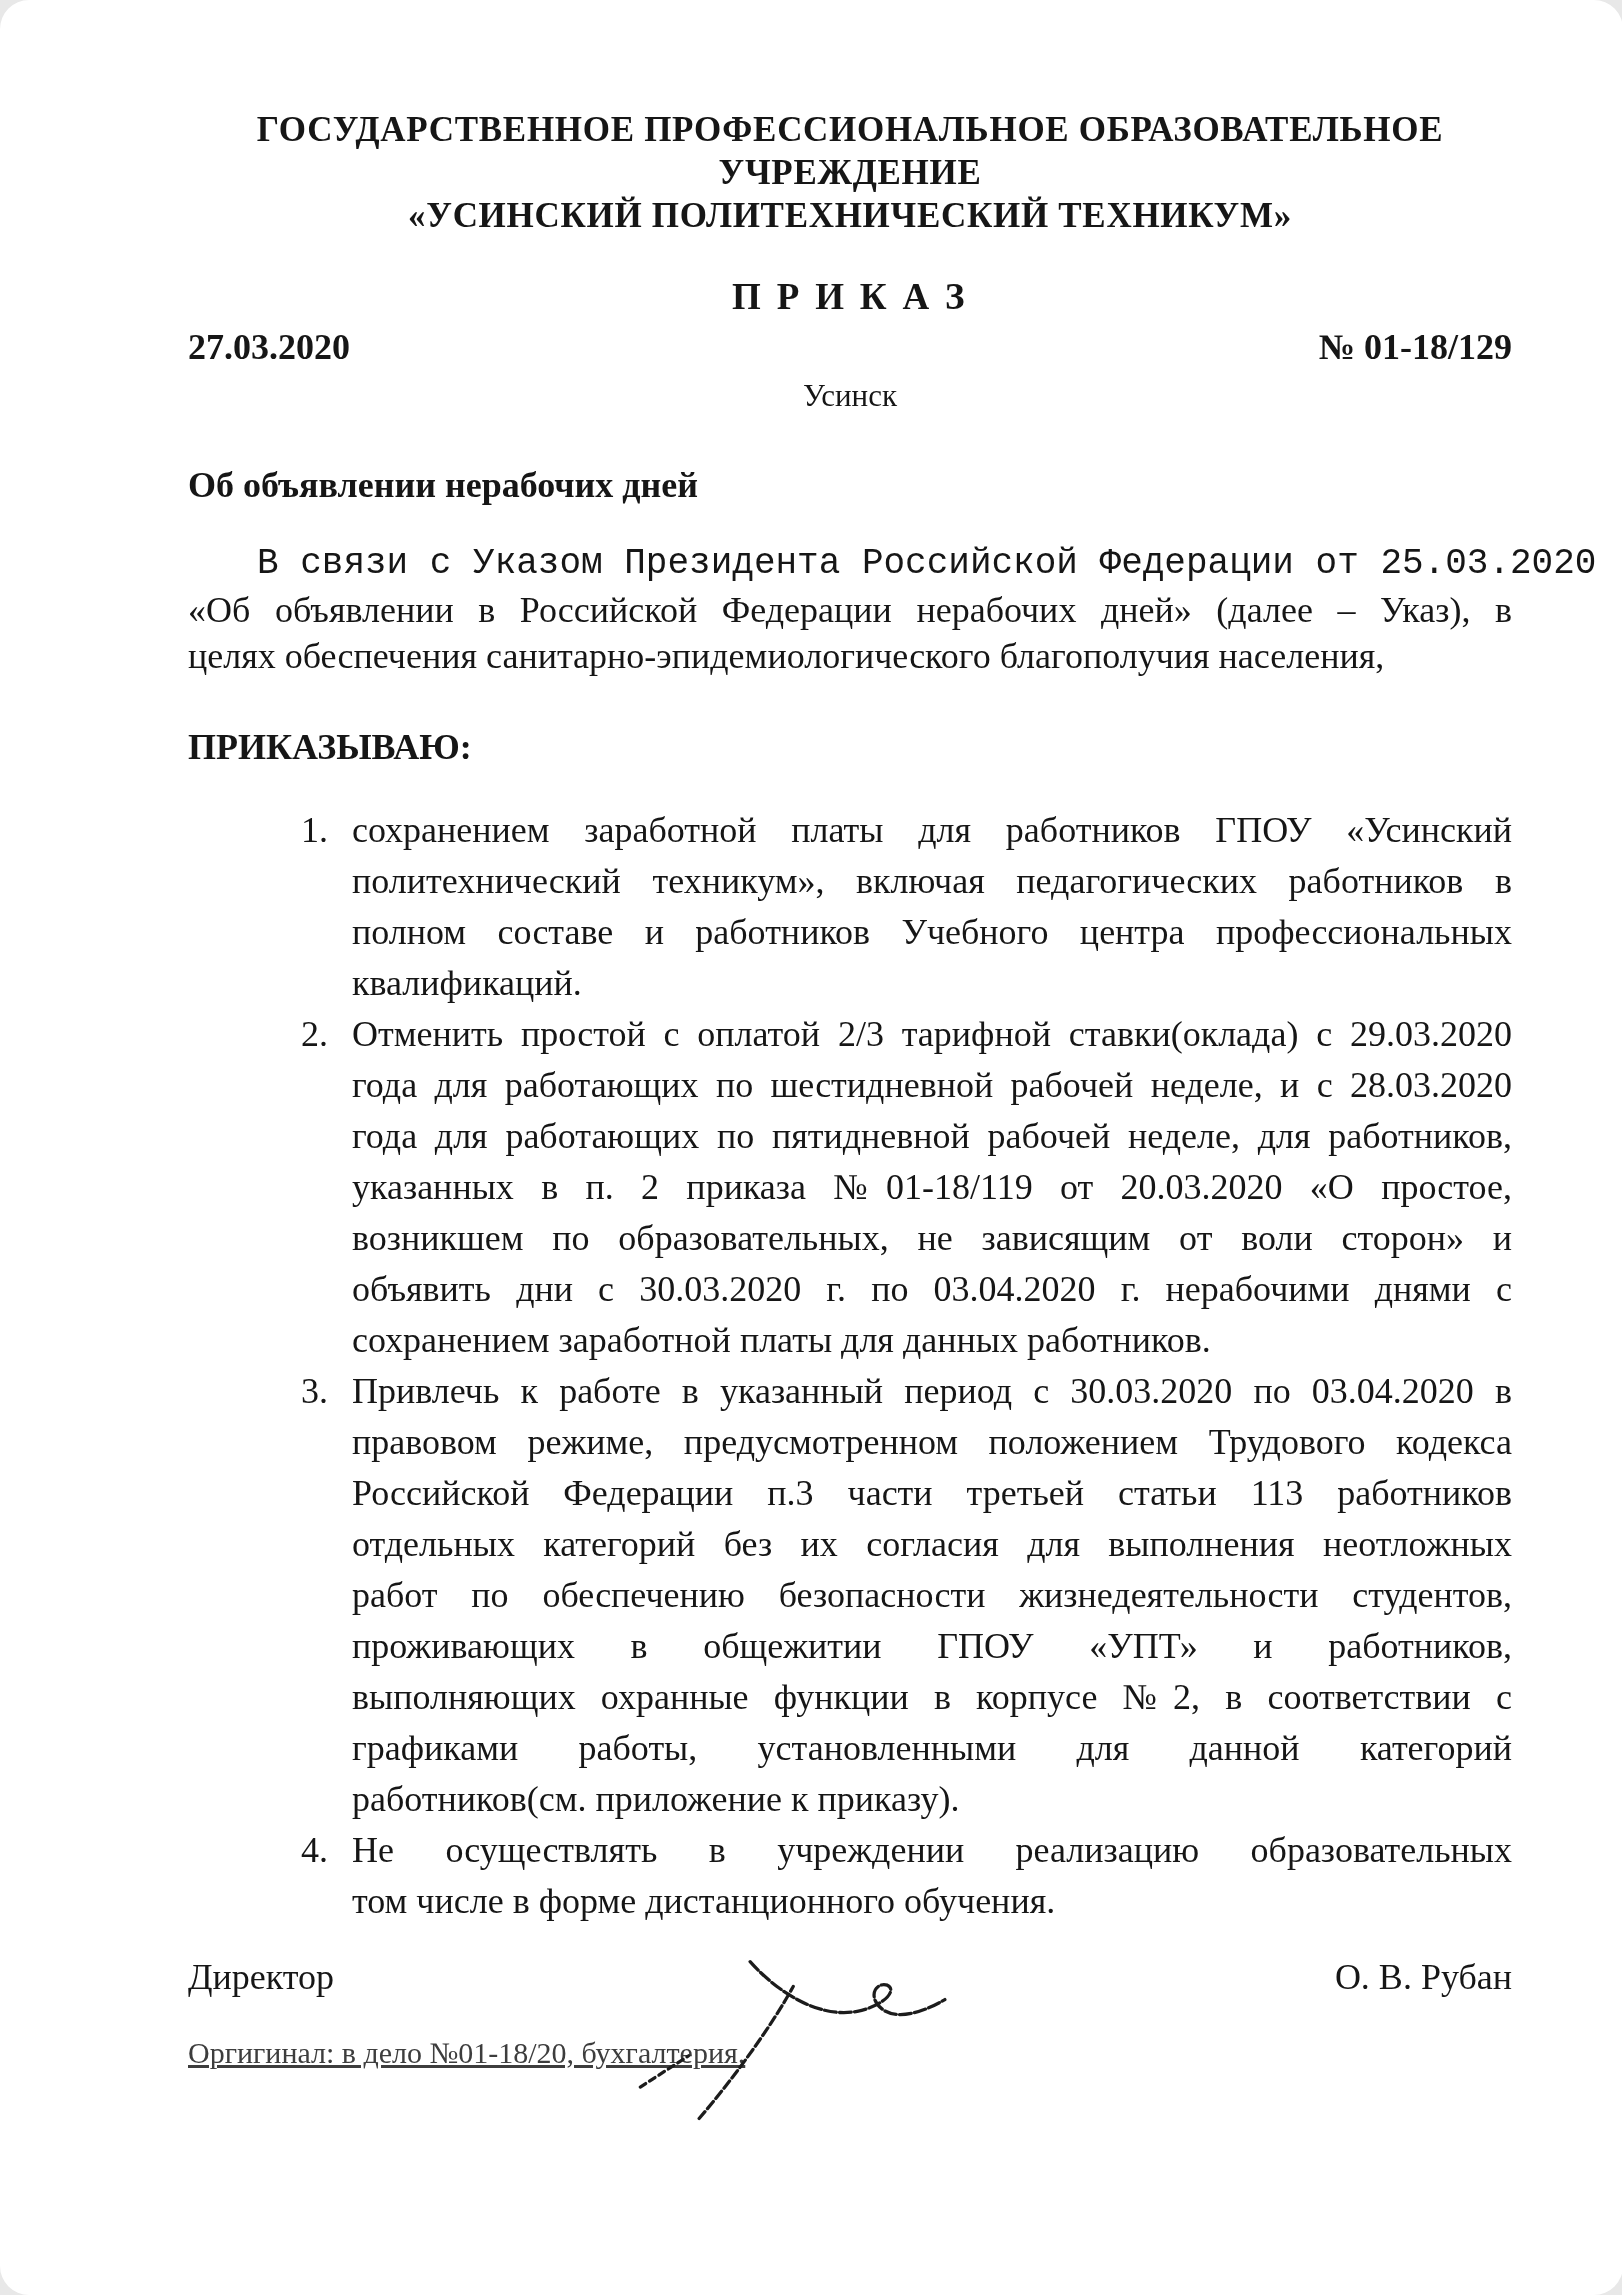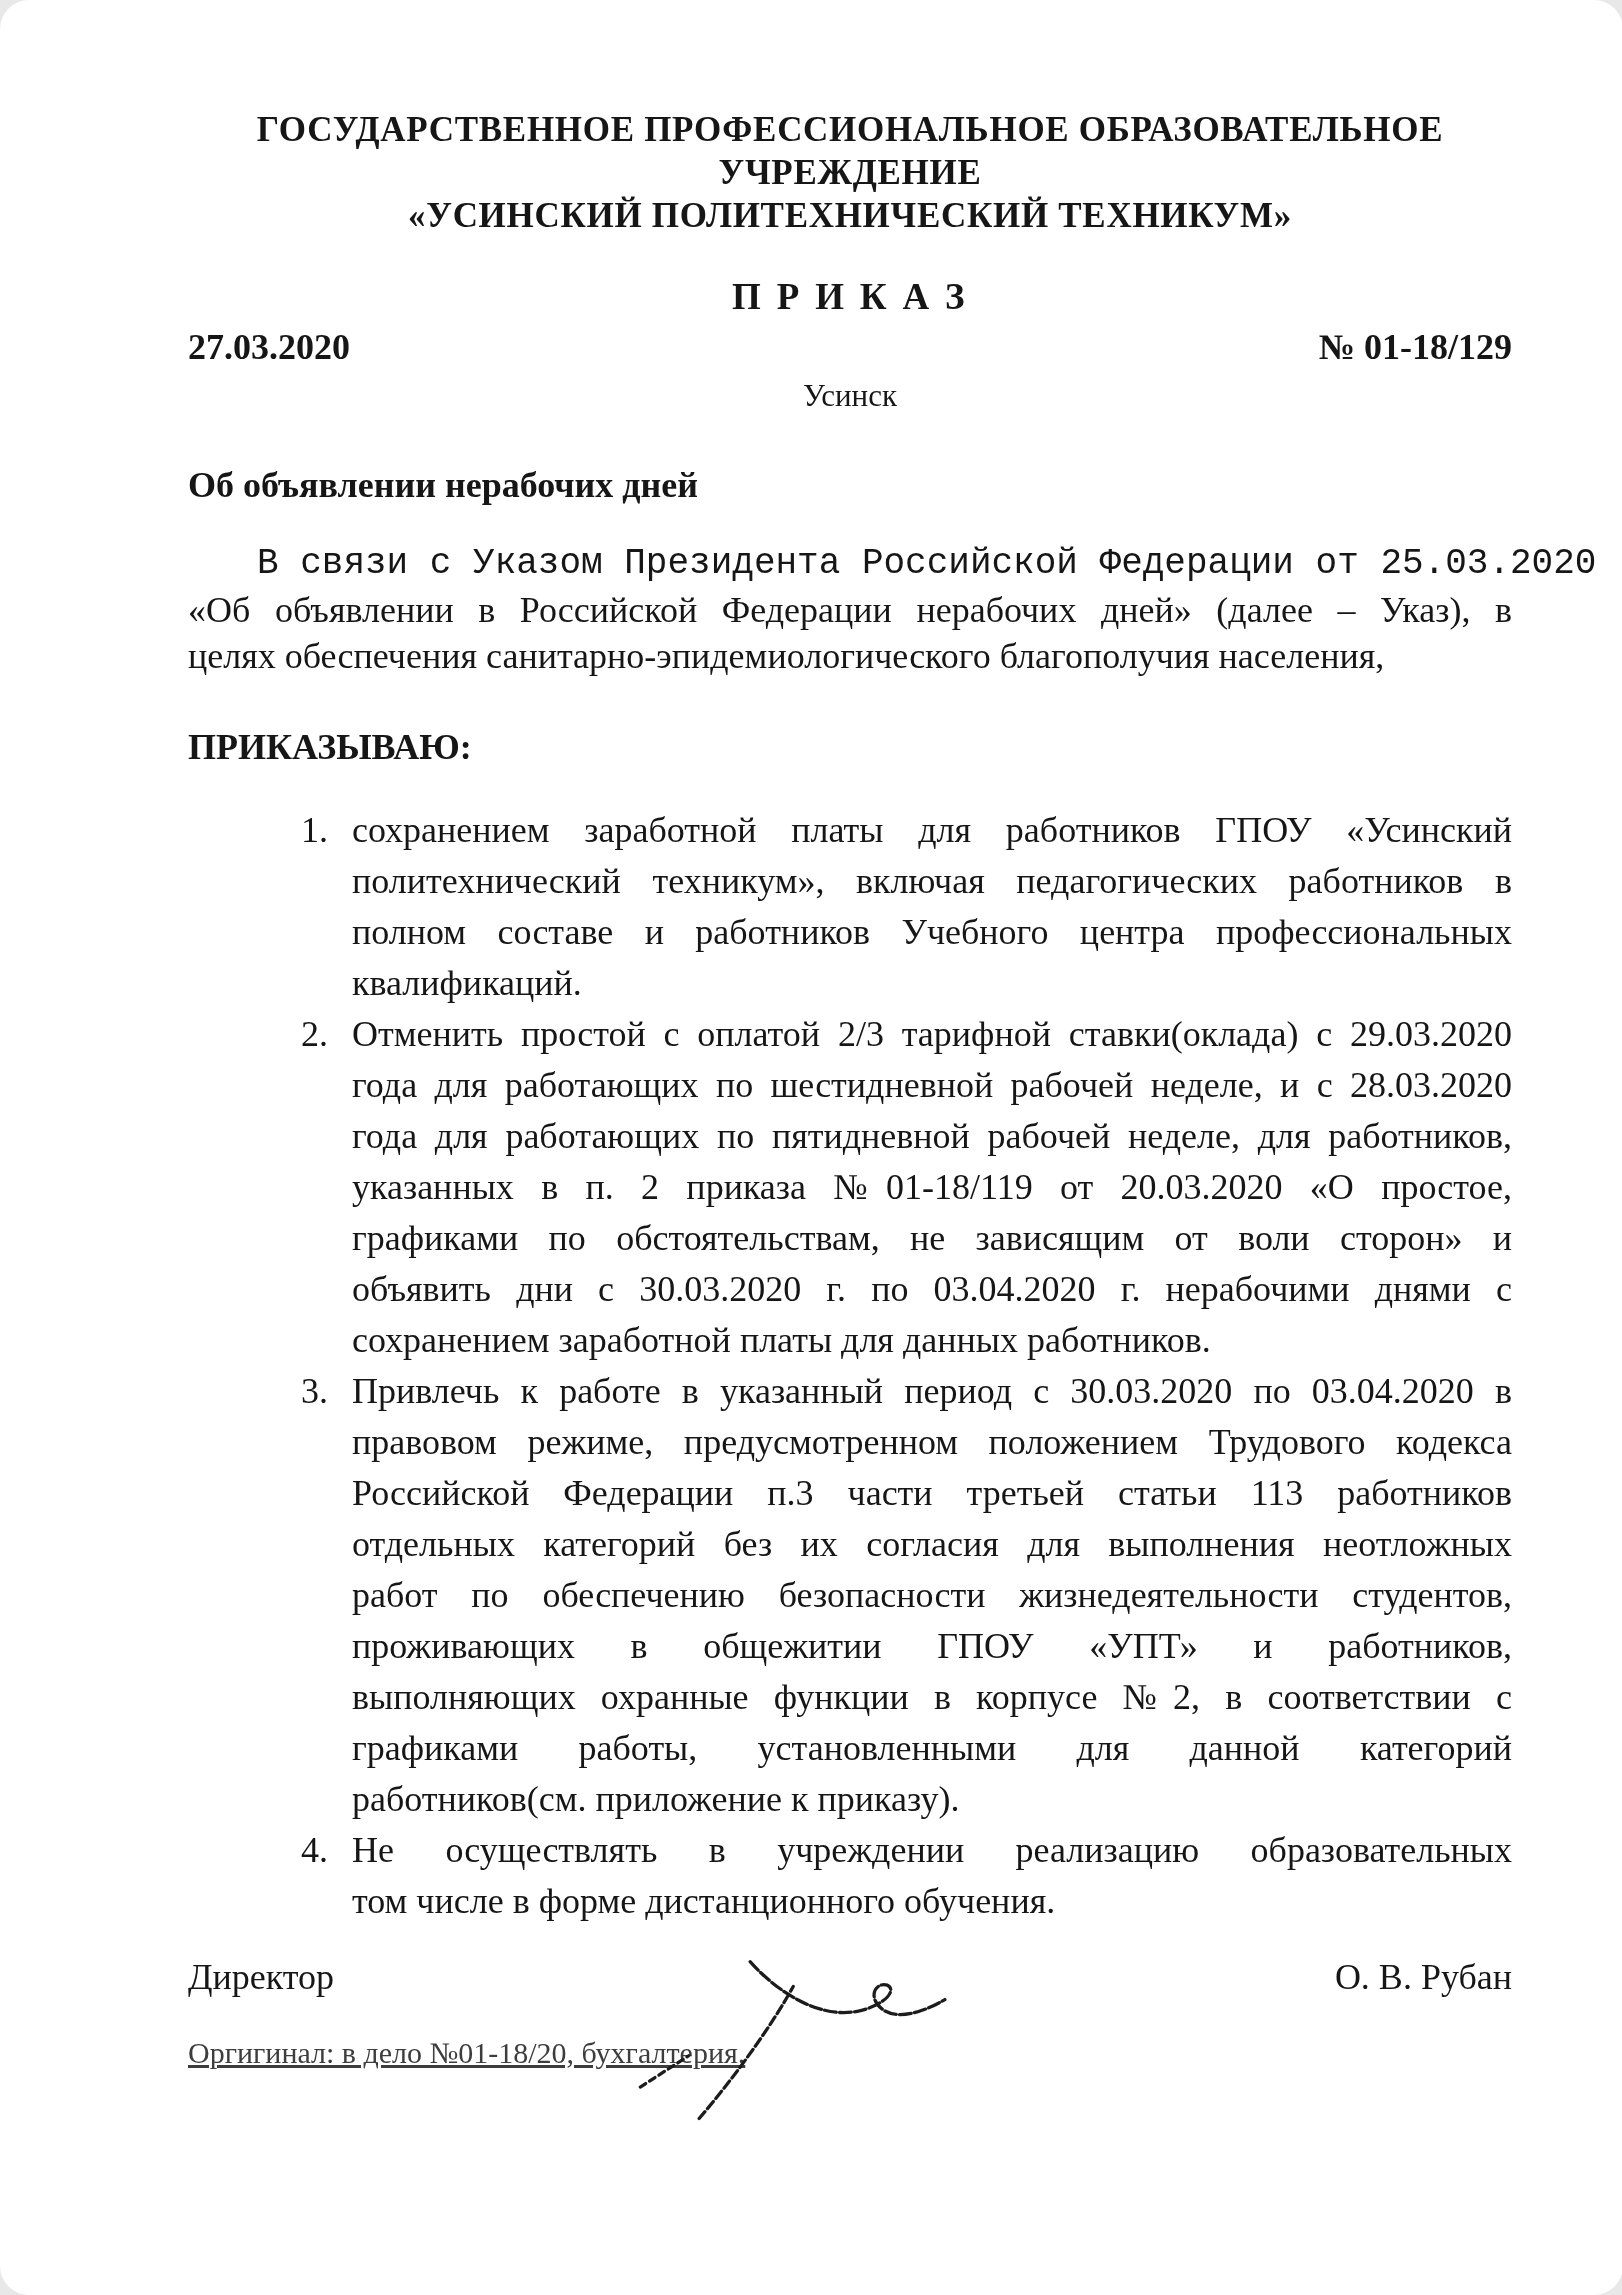--- a/index.html
+++ b/index.html
@@ -130,21 +130,21 @@
       <div class="ln">полном составе и работников Учебного центра профессиональных</div>
       <div class="ln last">квалификаций.</div>
     </div>
 
     <div class="item">
       <span class="num">2.</span>
       <div class="ln">Отменить простой с оплатой 2/3 тарифной ставки(оклада) с 29.03.2020</div>
       <div class="ln">года для работающих по шестидневной рабочей неделе, и с 28.03.2020</div>
       <div class="ln">года для работающих по пятидневной рабочей неделе, для работников,</div>
       <div class="ln">указанных в п. 2 приказа №01-18/119 от 20.03.2020 «О простое,</div>
-      <div class="ln">графиками по обстоятельствам, не зависящим от воли сторон» и</div>
+      <div class="ln">возникшем по образовательных, не зависящим от воли сторон» и</div>
       <div class="ln">объявить дни с 30.03.2020 г. по 03.04.2020 г. нерабочими днями с</div>
       <div class="ln last">сохранением заработной платы для данных работников.</div>
     </div>
 
     <div class="item">
       <span class="num">3.</span>
       <div class="ln">Привлечь к работе в указанный период с 30.03.2020 по 03.04.2020 в</div>
       <div class="ln">правовом режиме, предусмотренном положением Трудового кодекса</div>
       <div class="ln">Российской Федерации п.3 части третьей статьи 113 работников</div>
       <div class="ln">отдельных категорий без их согласия для выполнения неотложных</div>

